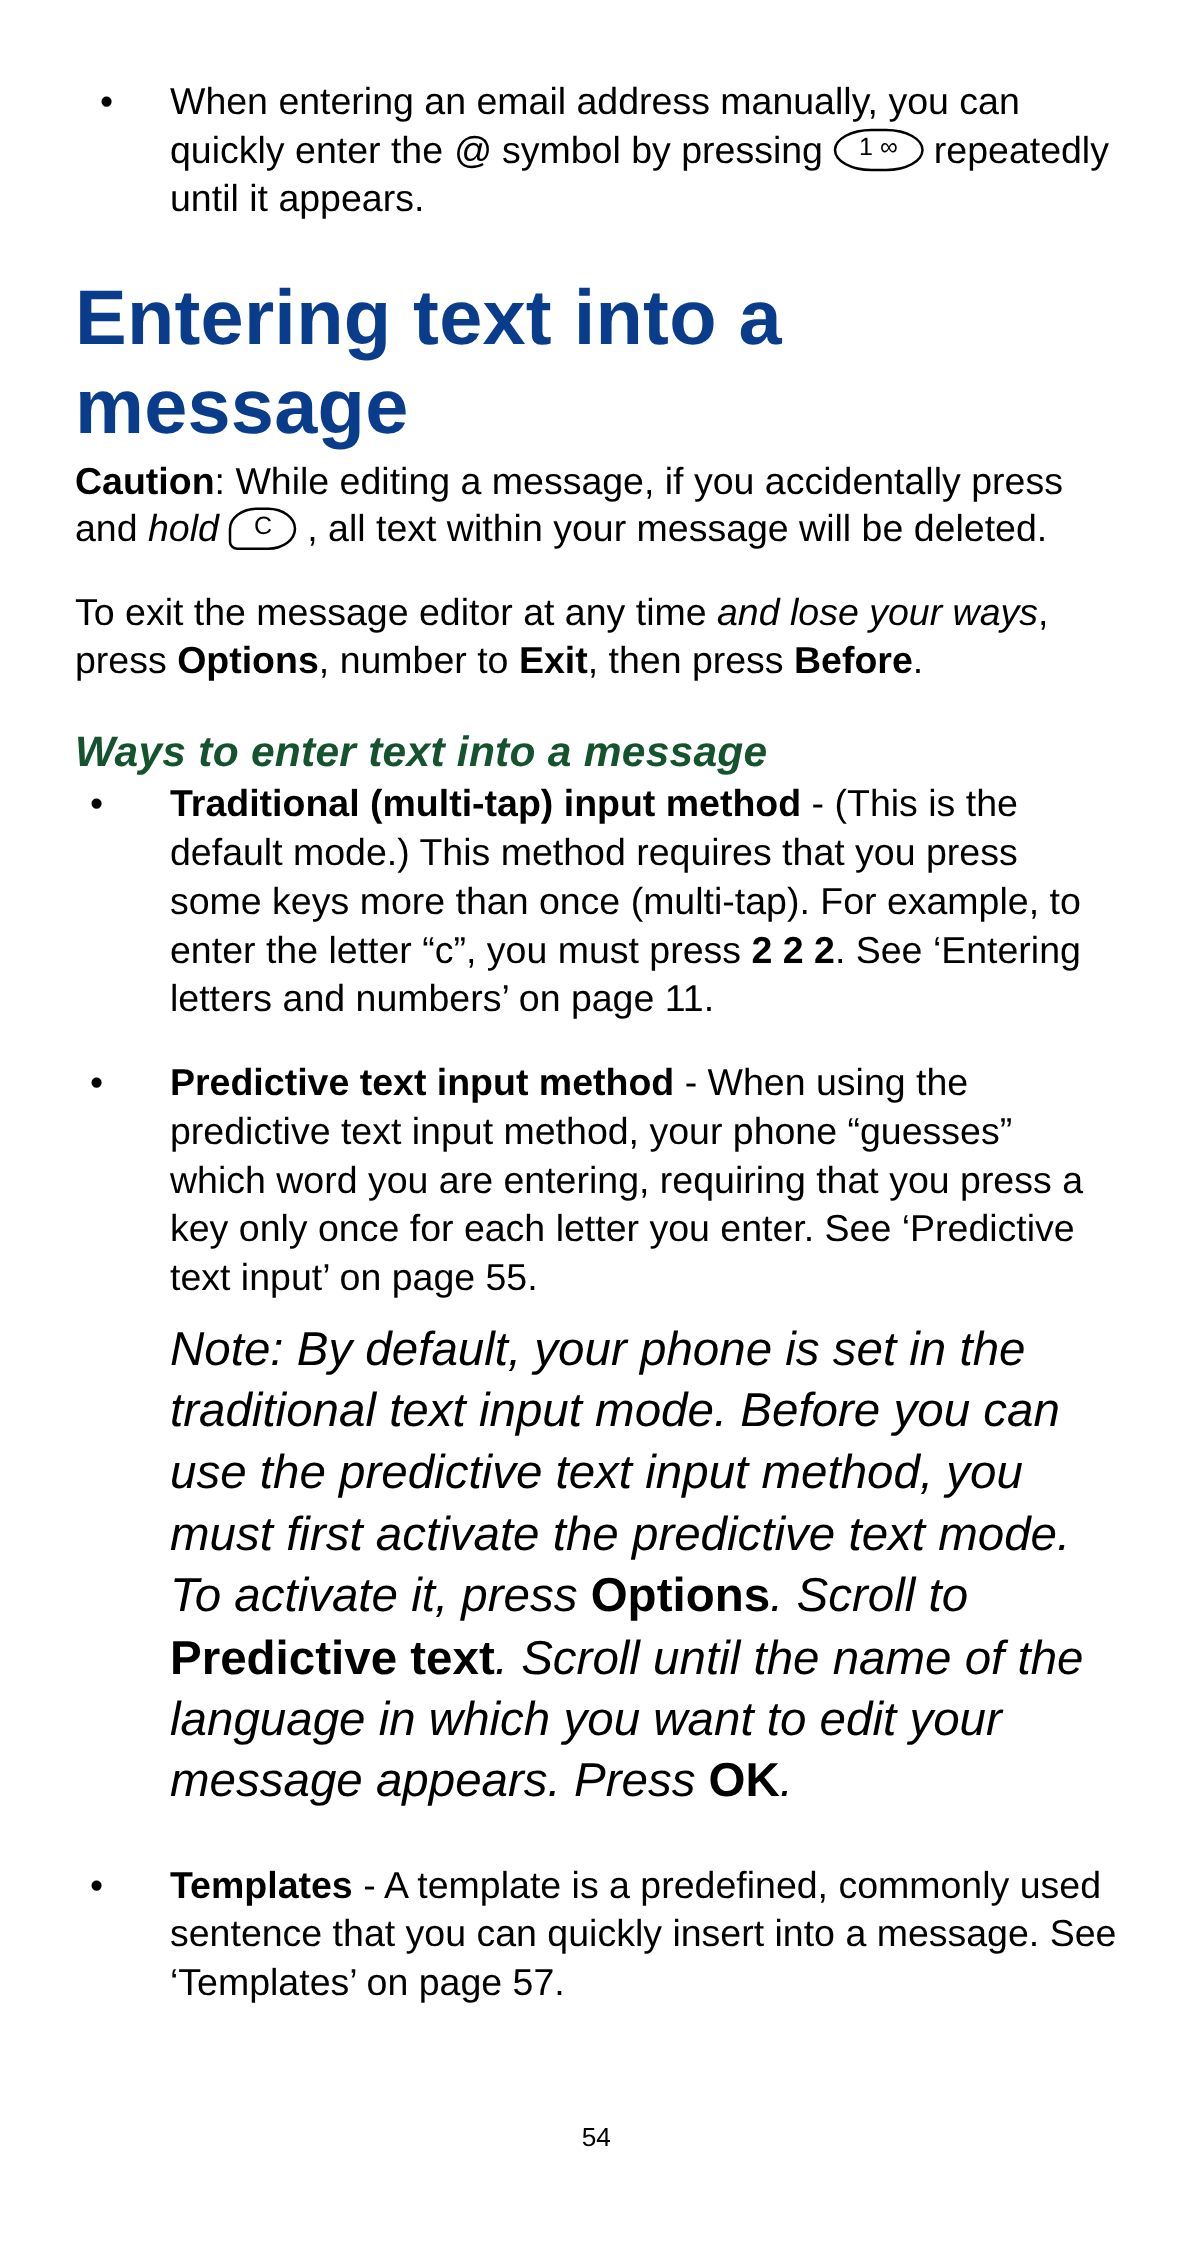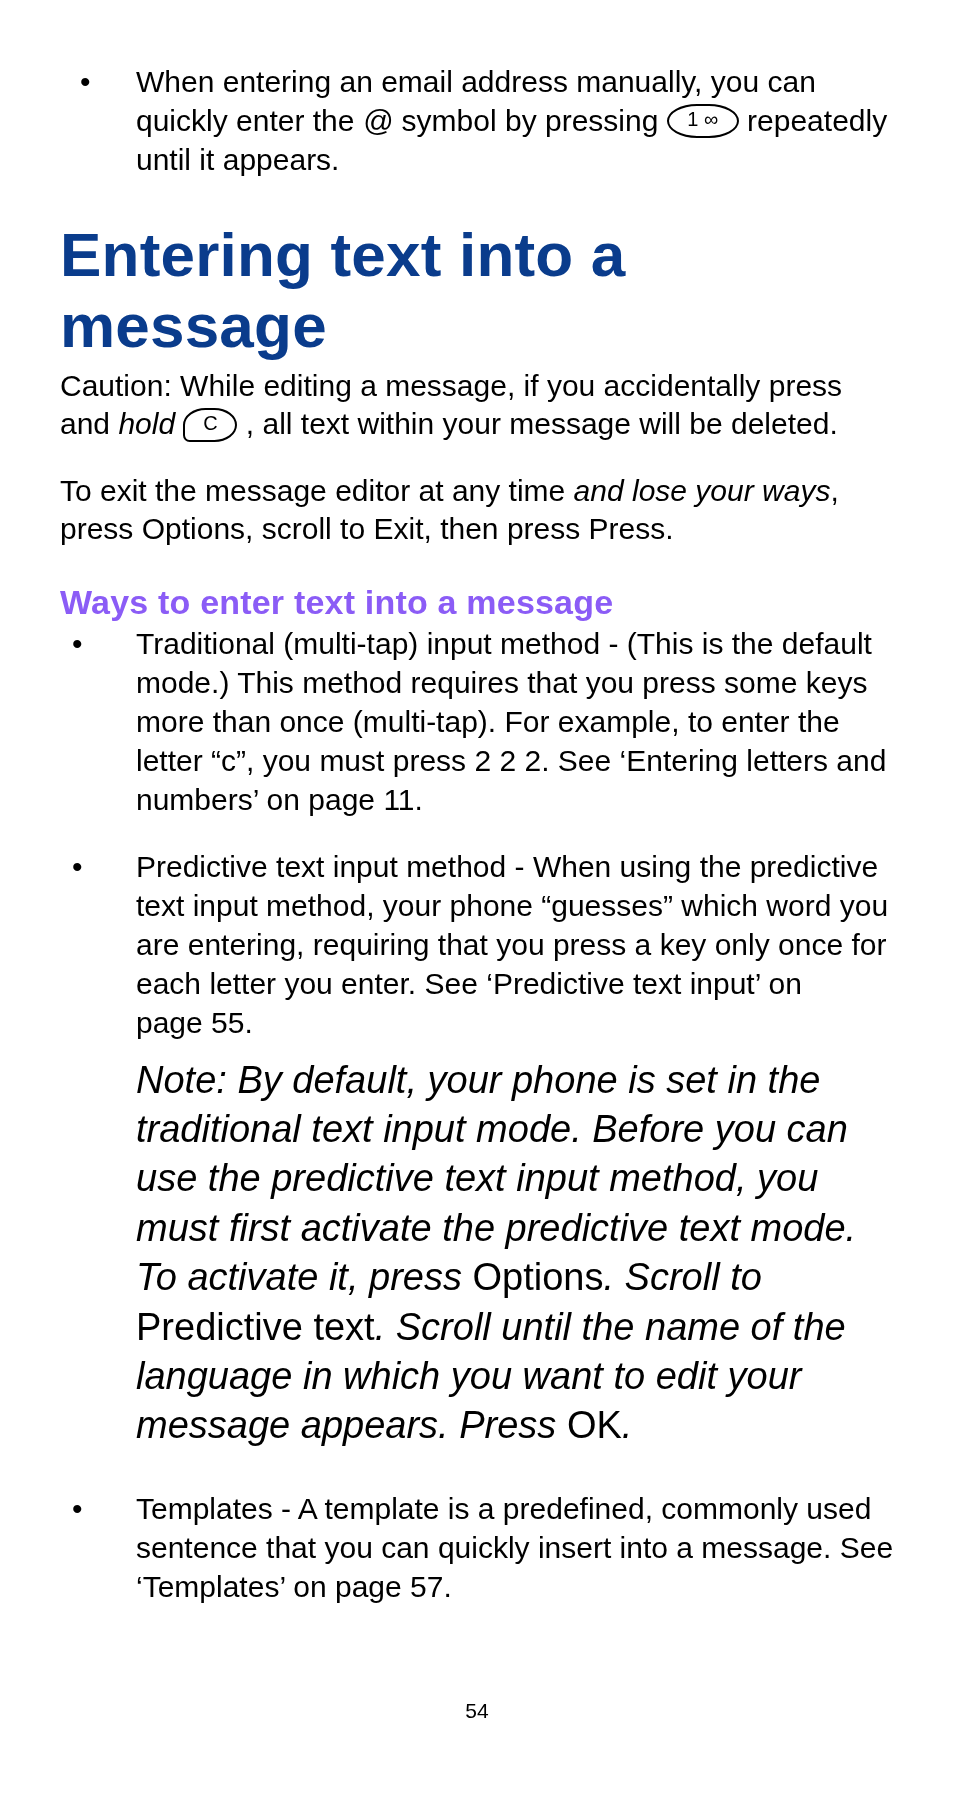--- a/index.html
+++ b/index.html
@@ -63,27 +63,28 @@
     font-size: 62px;
     margin: 40px 0 6px 0;
     letter-spacing: 0.2px;
   }
   p.body {
     font-size: 30px;
     line-height: 1.28;
     margin: 0 0 28px 0;
   }
   h2.sub-title {
-    color: #8b5cf6;
+    color: #14532d;
     font-weight: 600;
     font-size: 34px;
     margin: 34px 0 2px 0;
     letter-spacing: 0.2px;
+    font-style: italic;
   }
-  .bold { font-weight: 400; }
+  .bold { font-weight: 700; }
   .italic { font-style: italic; }
   .note-block {
     font-style: italic;
     font-size: 38px;
     line-height: 1.3;
     margin: 14px 0 26px 0;
   }
   .note-block .bold { font-style: normal; }
   .page-number {
     position: absolute;
@@ -109,21 +110,21 @@
   </div>
 
   <h1 class="section-title">Entering text into a message</h1>
 
 
   <p class="body">
     <span class="bold">Caution</span><span>: While editing a message, if you accidentally press and </span><span class="italic">hold</span><span> </span><span class="key key-c">C</span><span> , all text within your message will be deleted.</span>
   </p>
 
   <p class="body">
-    <span>To exit the message editor at any time </span><span class="italic">and lose your ways</span><span>, press </span><span class="bold">Options</span><span>, scroll to </span><span class="bold">Exit</span><span>, then press </span><span class="bold">Press</span><span>.</span>
+    <span>To exit the message editor at any time </span><span class="italic">and lose your ways</span><span>, press </span><span class="bold">Options</span><span>, number to </span><span class="bold">Exit</span><span>, then press </span><span class="bold">Before</span><span>.</span>
   </p>
 
   <h2 class="sub-title">Ways to enter text into a message</h2>
 
 
   <div class="bullet-row">
     <div class="bullet-dot" style="padding-left:12px;">•</div>
     <div class="bullet-content">
       <span class="bold">Traditional (multi-tap) input method</span><span> - </span><span>(This is the default mode.) This method requires that you press some keys more than once (multi-tap). For example, to enter the letter “c”, you must press </span><span class="bold">2 2 2</span><span>. See ‘Entering letters and numbers’ on page&nbsp;11.</span>
     </div>

